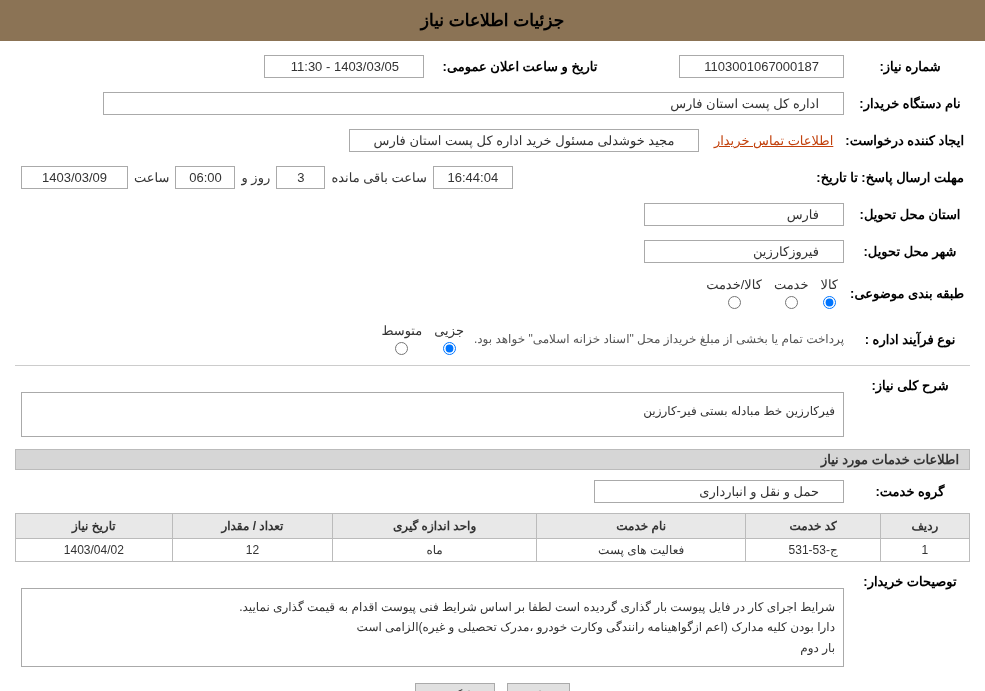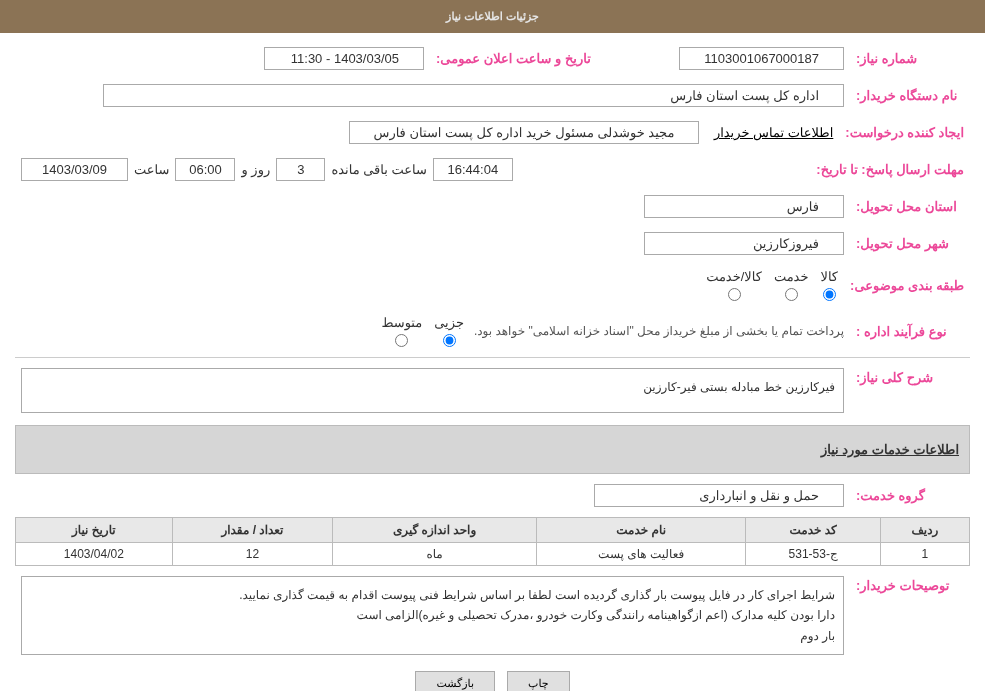--- a/index.html
+++ b/index.html
@@ -11,52 +11,51 @@
       color: #333;
     }
     .page-wrapper {
       width: 985px;
       margin: 0 auto;
       background: #fff;
       min-height: 691px;
     }
     .header {
       background: #8B7355;
-      color: #e5e5e5;
+      color: #000000;
       text-align: center;
       padding: 10px 0;
-      font-size: 11px;
+      font-size: 17px;
       font-weight: bold;
     }
     .main-content {
       padding: 10px 15px;
     }
     .section-title {
       background: #d6d6d6;
       border: 1px solid #bbb;
-      padding: 16px 10px;
+      padding: 2px 10px;
       font-weight: bold;
       margin: 8px 0 6px 0;
       font-size: 13px;
-      text-decoration: underline;
     }
     .form-table {
       width: 100%;
       border-collapse: collapse;
       margin-bottom: 6px;
     }
     .form-table td {
       padding: 4px 6px;
       vertical-align: middle;
     }
     .label-cell {
-      text-align: left;
+      text-align: center;
       font-weight: bold;
       white-space: nowrap;
-      color: #ec4899;
+      color: #000000;
       width: auto;
     }
     .value-cell {
       text-align: right;
     }
     .input-box {
       border: 1px solid #aaa;
       background: #fff;
       padding: 3px 24px;
       min-width: 120px;
@@ -72,21 +71,21 @@
       align-items: center;
       flex-direction: row-reverse;
     }
     .radio-item {
       display: flex;
       align-items: center;
       gap: 4px;
       flex-direction: column;
     }
     .link-blue {
-      color: #000000;
+      color: #c2410c;
       text-decoration: underline;
       cursor: pointer;
     }
     .date-box {
       border: 1px solid #aaa;
       padding: 3px 20px;
       background: #fff;
       min-width: 100px;
       text-align: right;
     }
@@ -124,20 +123,21 @@
       background: #f9f9f9;
     }
     .buyer-desc {
       border: 1px solid #aaa;
       padding: 8px;
       min-height: 70px;
       text-align: right;
       background: #fff;
       line-height: 1.7;
       font-size: 12px;
+      margin-top: 16px;
     }
     .button-row {
       display: flex;
       justify-content: center;
       gap: 12px;
       margin: 12px 0;
     }
     .btn {
       padding: 5px 20px;
       border: 1px solid #aaa;

